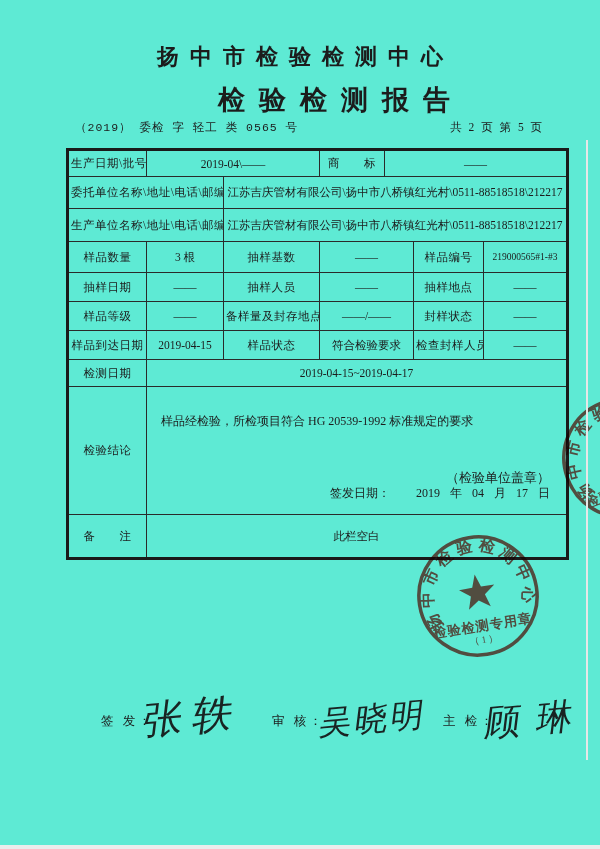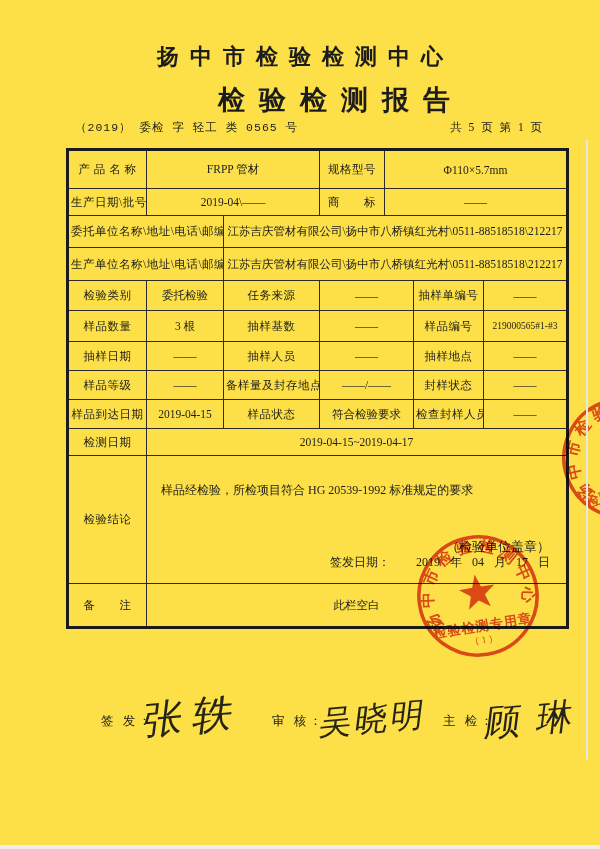--- a/index.html
+++ b/index.html
@@ -1,17 +1,17 @@
 <!DOCTYPE html>
 <html><head>
 <meta charset="utf-8">
 <style>
   html,body{margin:0;padding:0;background:#ffffff;}
   .page{
-    position:relative;width:600px;height:849px;background:#fde047;
+    position:relative;width:600px;height:849px;background:#5eead4;
     overflow:hidden;color:#1c1c1c;
     font-family:"Liberation Serif","DejaVu Serif",serif;
   }
   
   .org-title{
     position:absolute;top:42px;left:0;width:600px;text-align:center;
     font-size:22px;font-weight:bold;letter-spacing:11px;text-indent:11px;
   }
   .report-title{
     position:absolute;top:82px;left:0;width:600px;text-align:center;
@@ -74,61 +74,47 @@
 </style>
 </head>
 <body>
 
 <div class="page">
 
   <div class="org-title">扬中市检验检测中心</div>
   <div class="report-title">检验检测报告</div>
   <div class="ref-row">
     <span class="report-no">（2019） 委检 字 轻工 类 0565 号</span>
-    <span class="page-info">共 5 页 第 1 页</span>
+    <span class="page-info">共 2 页 第 5 页</span>
   </div>
 
   <table class="report">
     <colgroup>
       <col style="width:79px">
         <col style="width:77px">
         <col style="width:96px">
       <col style="width:65px">
         <col style="width:29px">
         <col style="width:70px">
       <col style="width:84px">
     </colgroup>
     <tbody>
-        <tr class="h-r1">
-      <td class="lbl">产 品 名 称</td>
-      <td class="val" colspan="2">FRPP 管材</td>
-      <td class="lbl">规格型号</td>
-      <td class="val" colspan="3">Φ110×5.7mm</td>
-    </tr>
     <tr class="h-r2">
       <td class="lbl">生产日期\批号</td>
       <td class="val" colspan="2">2019-04\——</td>
       <td class="lbl">商　　标</td>
       <td class="val" colspan="3">——</td>
     </tr>
     <tr class="h-r3">
       <td class="lbl" colspan="2">委托单位名称\地址\电话\邮编</td>
       <td class="val" colspan="5">江苏吉庆管材有限公司\扬中市八桥镇红光村\0511-88518518\212217</td>
     </tr>
     <tr class="h-r4">
       <td class="lbl" colspan="2">生产单位名称\地址\电话\邮编</td>
       <td class="val" colspan="5">江苏吉庆管材有限公司\扬中市八桥镇红光村\0511-88518518\212217</td>
-    </tr>
-    <tr class="h-r5">
-      <td class="lbl">检验类别</td>
-      <td class="val">委托检验</td>
-      <td class="lbl">任务来源</td>
-      <td class="val" colspan="2">——</td>
-      <td class="lbl">抽样单编号</td>
-      <td class="val">——</td>
     </tr>
     <tr class="h-r6">
       <td class="lbl">样品数量</td>
       <td class="val">3 根</td>
       <td class="lbl">抽样基数</td>
       <td class="val" colspan="2">——</td>
       <td class="lbl">样品编号</td>
       <td class="val small">219000565#1-#3</td>
     </tr>
     <tr class="h-r7">

